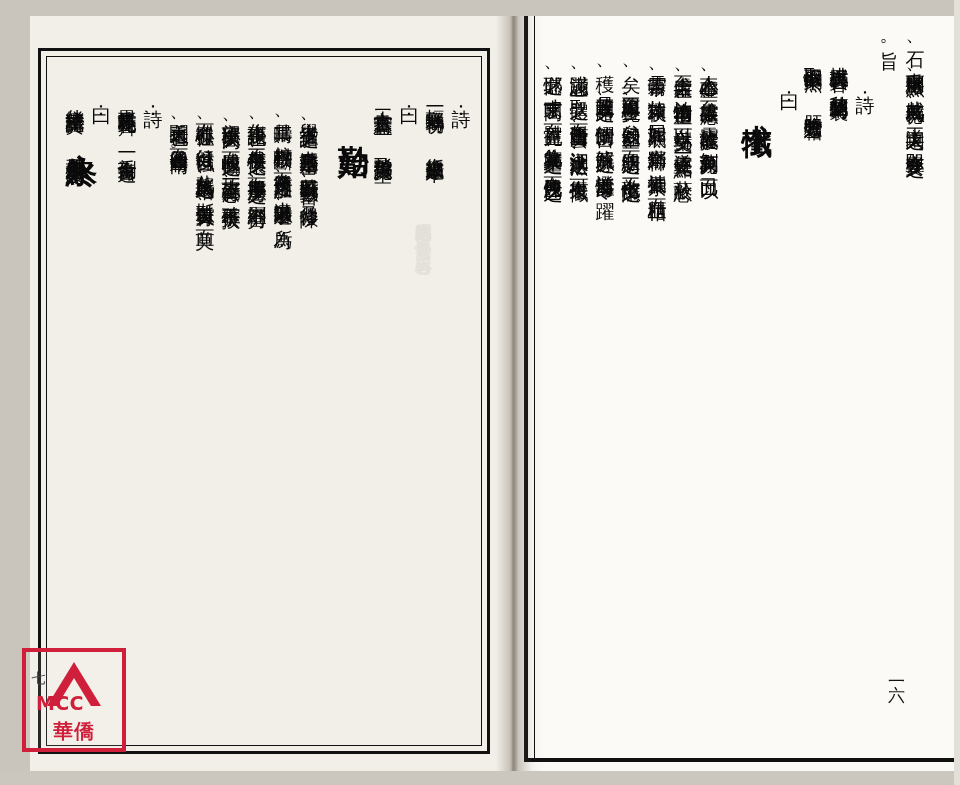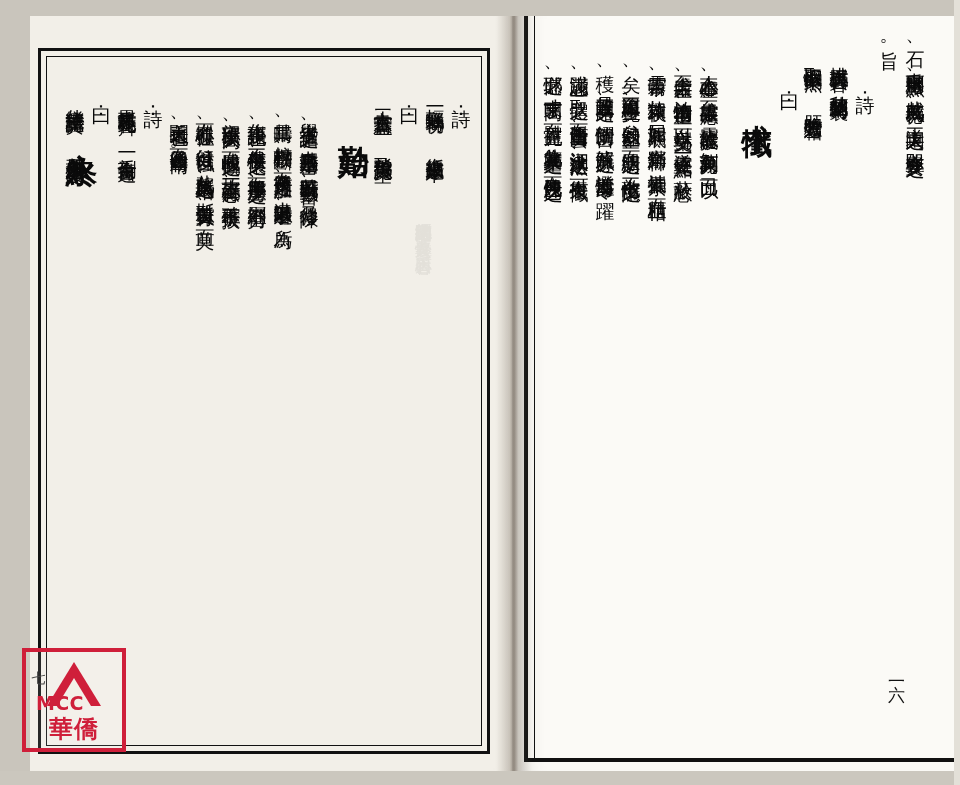--- a/index.html
+++ b/index.html
@@ -180,21 +180,21 @@
     border-right: 17px solid transparent;
     border-bottom: 28px solid #f3f0e8;
     z-index: 2;
   }
   .stamp-text {
     position: absolute;
     left: 0; right: 0;
     bottom: 6px;
     text-align: center;
     color: #cf1f3a;
-    font-size: 24px;
+    font-size: 20px;
     font-weight: bold;
     letter-spacing: 0.04em;
     line-height: 1.05;
   }
   .stamp-abbr {
     position: absolute;
     left: 10px; bottom: 34px;
     color: #cf1f3a;
     font-size: 19px;
     font-weight: bold;

